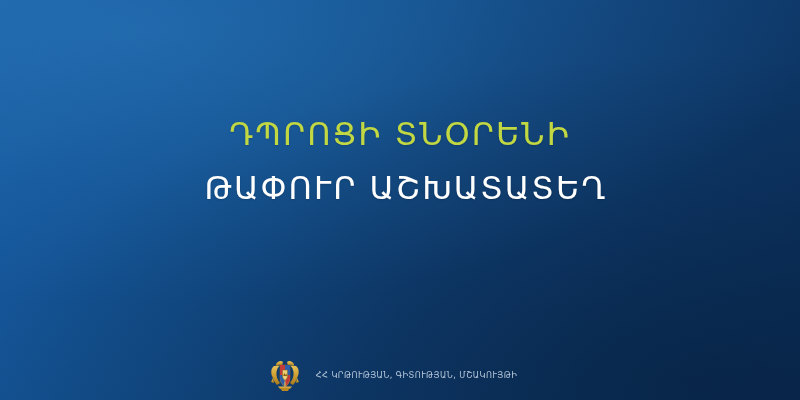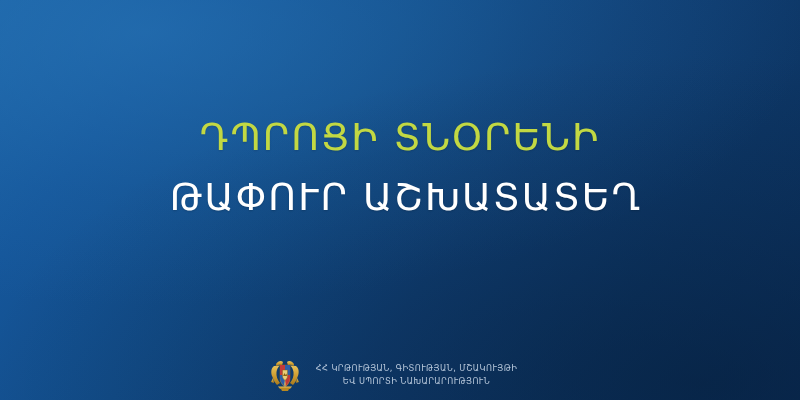--- a/index.html
+++ b/index.html
@@ -33,21 +33,21 @@
     position: absolute;
     left: 0;
     right: 0;
     top: 118px;
     text-align: center;
     line-height: 1;
     user-select: none;
   }
   .headline .line {
     display: block;
-    font-size: 38px;
+    font-size: 32px;
     letter-spacing: 2.0px;
     font-weight: 400;
     white-space: nowrap;
   }
   .headline .line-1 {
     color: #c2d843;
     margin-bottom: 22px;
     text-shadow: 0 1px 2px rgba(0,0,0,0.13);
   }
   .headline .line-2 {
@@ -125,17 +125,16 @@
       <path d="M26 36 L29 30 L31 34 L33 31 L34 36 Z" fill="#8e6312"></path>
 
       <path d="M16 57 H44 L40 62 H20 Z" fill="url(#goldG)"></path>
       <path d="M22 62 H38 L36 66 H24 Z" fill="#b9881f"></path>
       <path d="M6 40 L2 48 L8 50 Z" fill="url(#goldG)"></path>
       <path d="M54 40 L58 48 L52 50 Z" fill="url(#goldG)"></path>
     </svg>
 
     <div class="ministry-text">
       <span class="l">ՀՀ ԿՐԹՈՒԹՅԱՆ, ԳԻՏՈՒԹՅԱՆ, ՄՇԱԿՈՒՅԹԻ</span>
-      <span class="l">ԵՎ ՍՊՈՐՏԻ ՆԱԽԱՐԱՐՈՒԹՅՈՒՆ</span>
     </div>
 
   </div>
 </div>
 
 </body></html>

